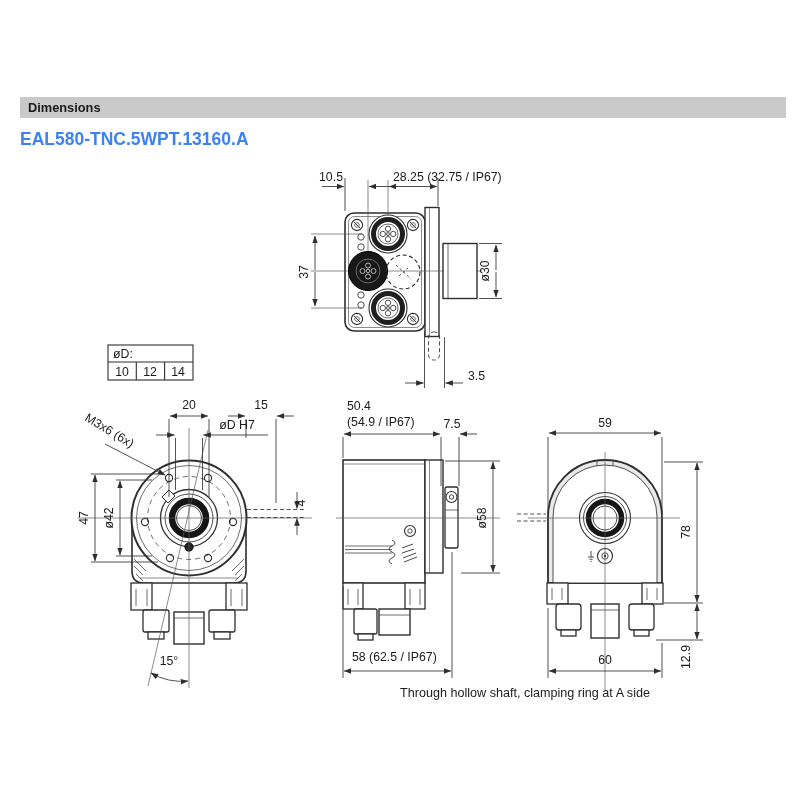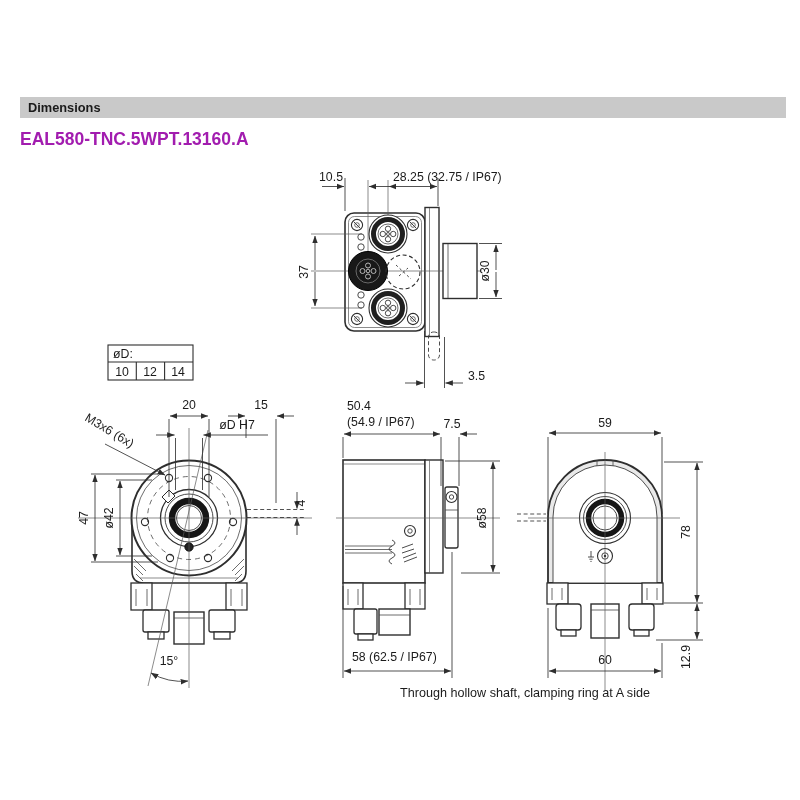--- a/index.html
+++ b/index.html
@@ -1,19 +1,19 @@
 <!DOCTYPE html>
 <html><head>
 <meta charset="utf-8">
 <style>
   html,body{margin:0;padding:0;background:#fff;width:800px;height:800px;overflow:hidden;}
   #page{position:relative;width:800px;height:636px;background:#fff;font-family:"Liberation Sans",sans-serif;}
   #hdrbar{position:absolute;left:20px;top:97px;width:766px;height:21px;background:#c9c9c9;}
   #hdrbar span{display:block;line-height:21px;padding-left:8px;font-size:12.8px;font-weight:bold;color:#1a1a1a;}
-  #title{position:absolute;left:20px;top:129px;font-size:17.5px;font-weight:bold;color:#a21caf;}
+  #title{position:absolute;left:20px;top:129px;font-size:17.5px;font-weight:bold;color:#3b82f6;}
   svg{position:absolute;left:0;top:0;}
   
   .s16{stroke:#2e2e2e;stroke-width:1.6;fill:#fff;}
   .s14{stroke:#2e2e2e;stroke-width:1.4;fill:#fff;}
   .s13{stroke:#2e2e2e;stroke-width:1.3;fill:#fff;}
   .s11{stroke:#2e2e2e;stroke-width:1.1;fill:none;}
   .s09{stroke:#383838;stroke-width:.9;fill:none;}
   .s08{stroke:#474747;stroke-width:.8;fill:none;}
   .thin{stroke:#5a5a5a;stroke-width:.7;fill:none;}
   .dim{stroke:#333;stroke-width:.85;fill:none;}

